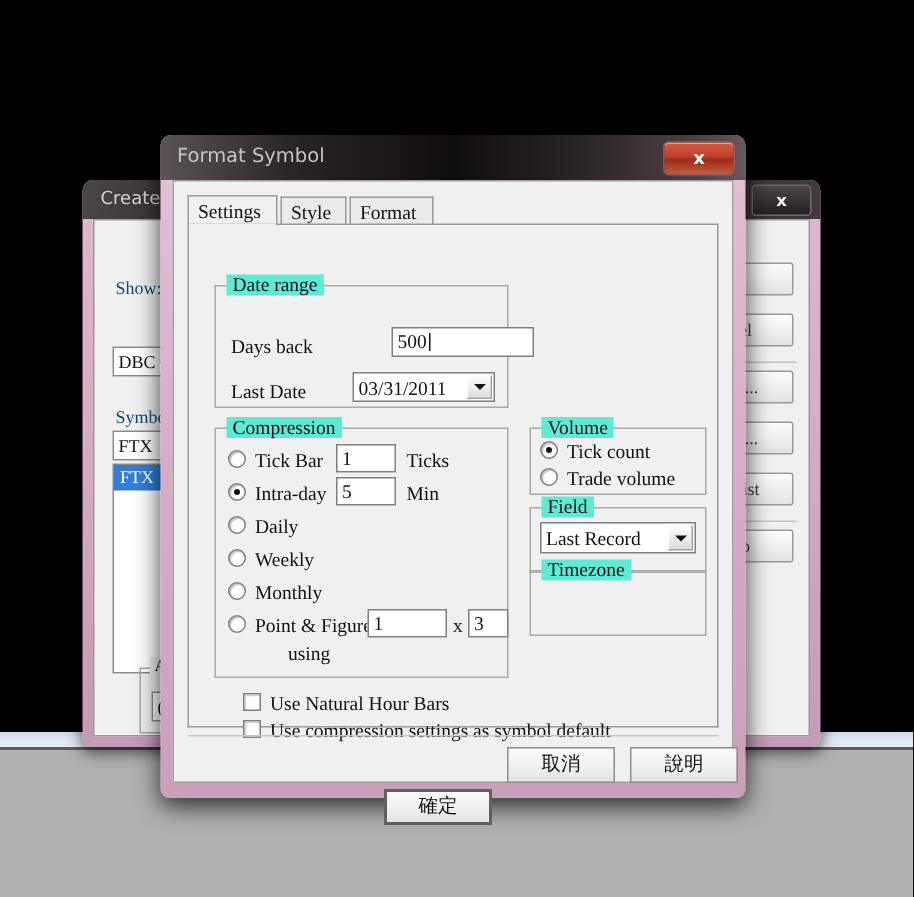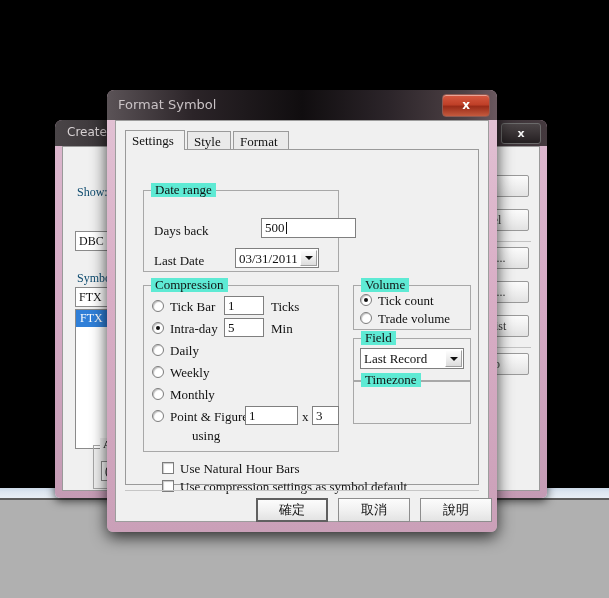--- a/index.html
+++ b/index.html
@@ -414,20 +414,21 @@
     box-sizing: border-box;
     font-size: 13px;
     color: #111;
     text-align: center;
     line-height: 22px;
     font-family: "DejaVu Sans", sans-serif;
   }
   .dlg-btn.default {
     border: 2px solid #606060;
     line-height: 20px;
+    margin-top: 28px;
   }
 </style>
 </head>
 <body>
 
 <div id="screen">
 
   <div class="desktop-band band-blue"></div>
   <div class="desktop-band band-line"></div>
   <div class="desktop-band band-gray"></div>
@@ -490,21 +491,21 @@
 
       <div id="panel-body">
 
         <div class="group" style="left:17px; top:40px; width:196px; height:82px;">
           <div class="group-title">Date range</div>
         </div>
         <div class="lbl" style="left:28px; top:73px;">Days back</div>
         <div class="tbox caret" style="left:109px; top:68px; width:95px; height:20px;margin-left:26px;">500</div>
 
         <div class="lbl" style="left:28px; top:103px;">Last Date</div>
-        <div class="combo" style="left:109px; top:98px; width:84px; height:20px;text-decoration:underline;">
+        <div class="combo" style="left:109px; top:98px; width:95px; height:20px;text-decoration:underline;">
           <span class="combo-text">03/31/2011</span>
           <span class="combo-btn">
             <span class="combo-arrow"></span>
           </span>
         </div>
 
         <div class="group" style="left:17px; top:135px; width:196px; height:167px;">
           <div class="group-title">Compression</div>
         </div>
 

